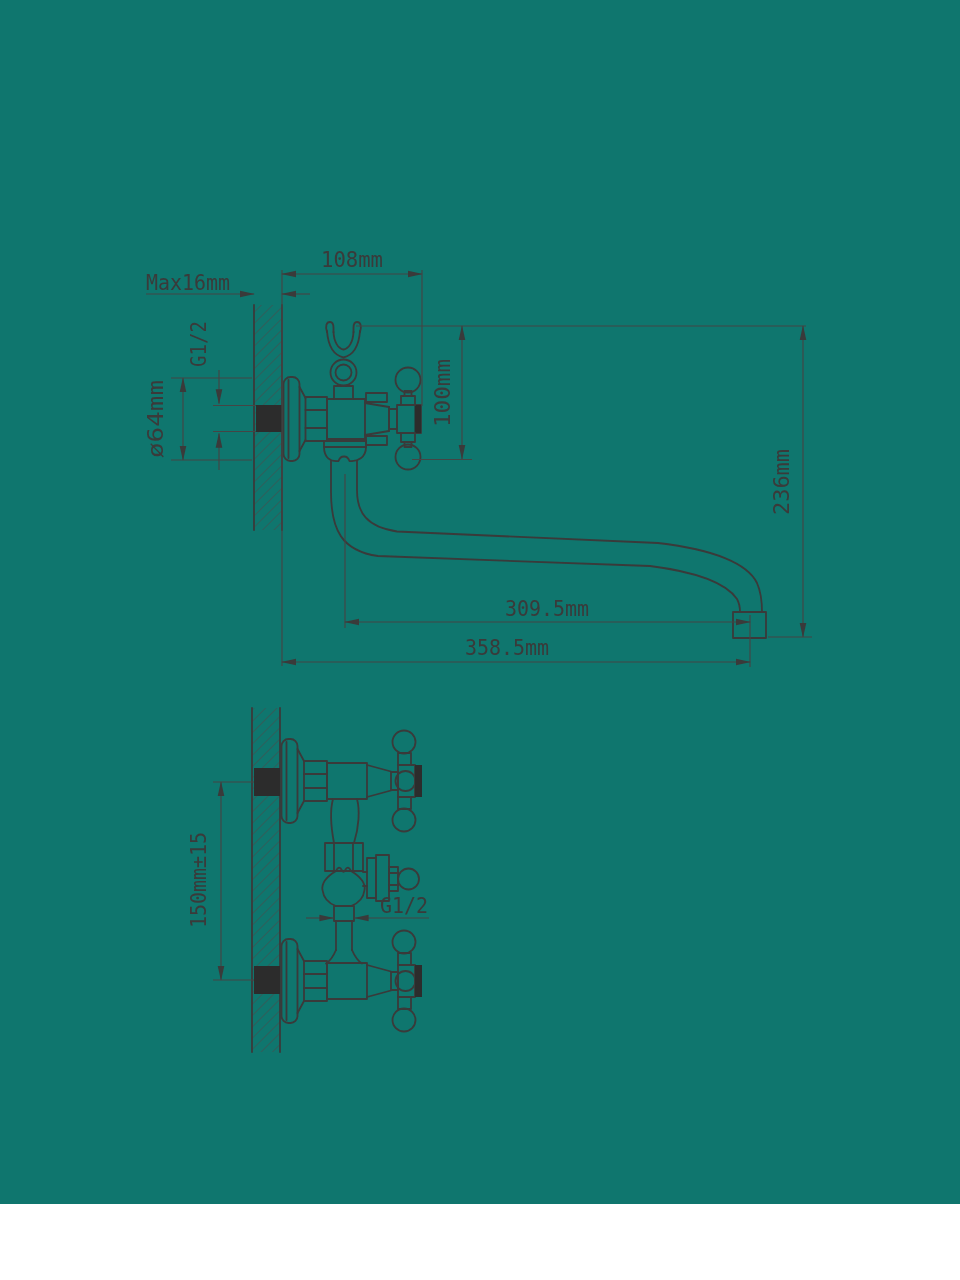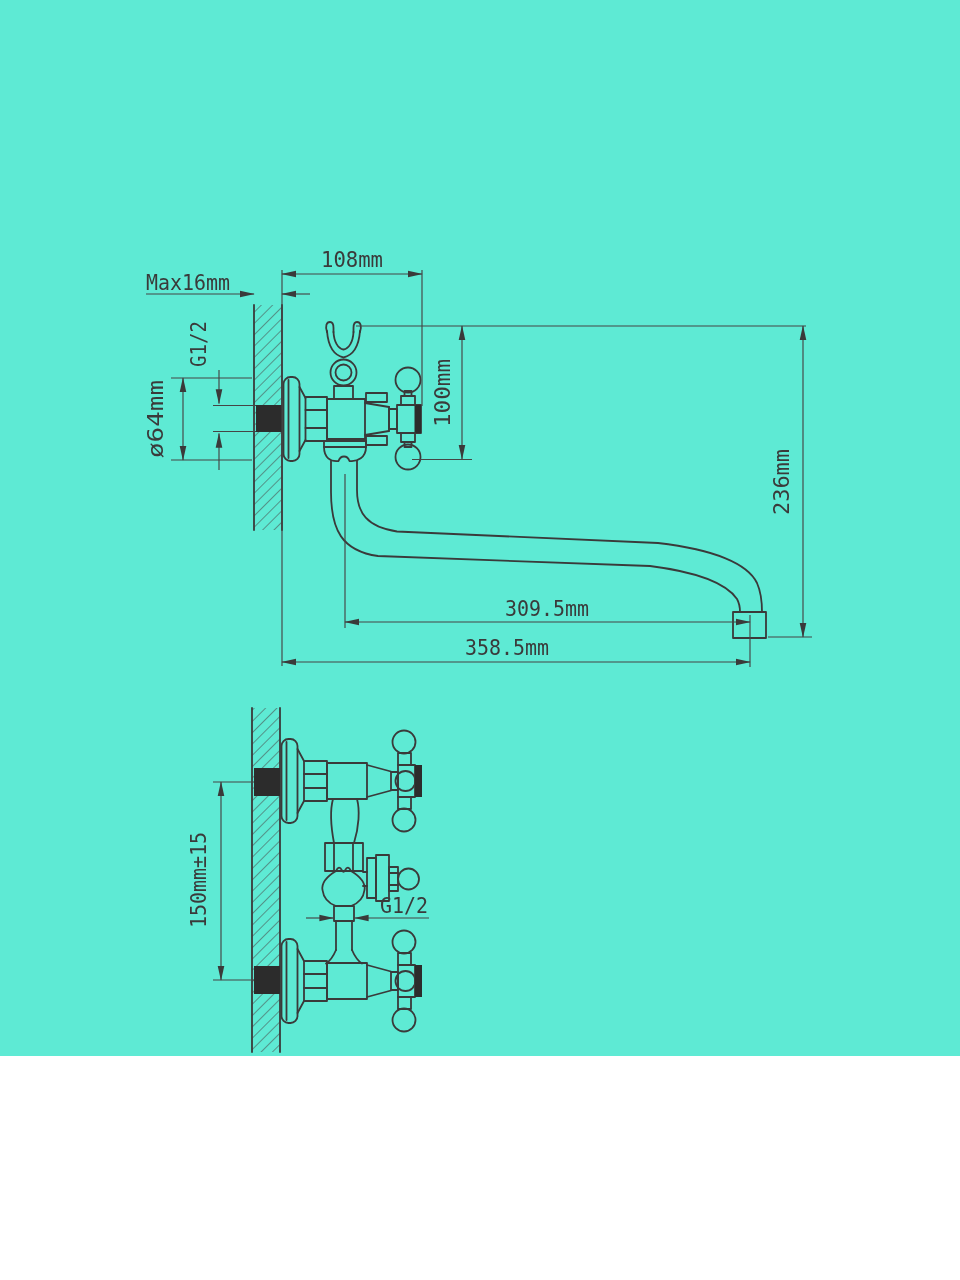--- a/index.html
+++ b/index.html
@@ -1,20 +1,20 @@
 <!DOCTYPE html>
 <html><head>
 <meta charset="utf-8">
 <style>
   html, body { margin: 0; padding: 0; background: #ffffff; }
   .sheet {
     position: relative;
     width: 960px;
-    height: 1056px;
-    background: #5eead4;
+    height: 1204px;
+    background: #0f766e;
     overflow: hidden;
   }
   svg { display: block; }
   text {
     font-family: "DejaVu Sans Mono", "Liberation Mono", monospace;
     font-size: 21px;
     fill: #3a3a3a;
     stroke: none;
   }
   .outline { fill: none; stroke-width: 1.8; stroke-linecap: round; stroke-linejoin: round; }

